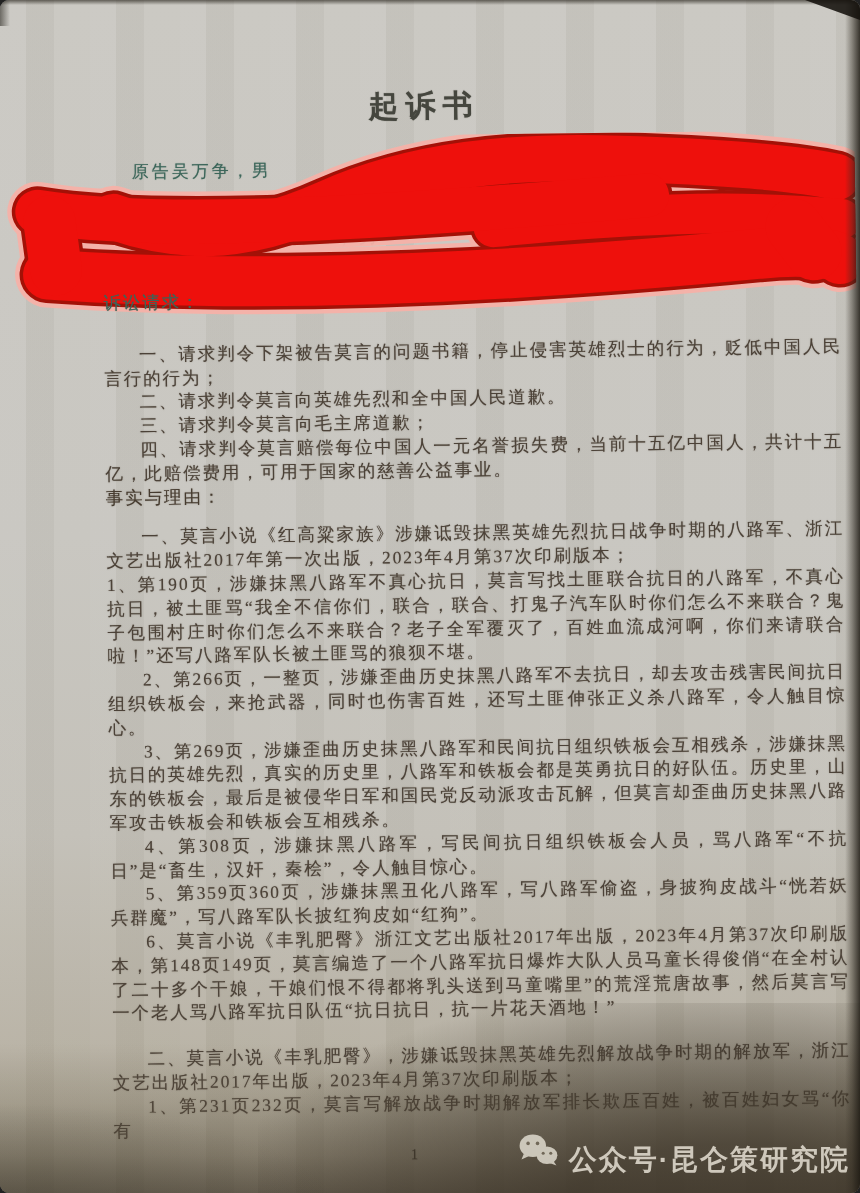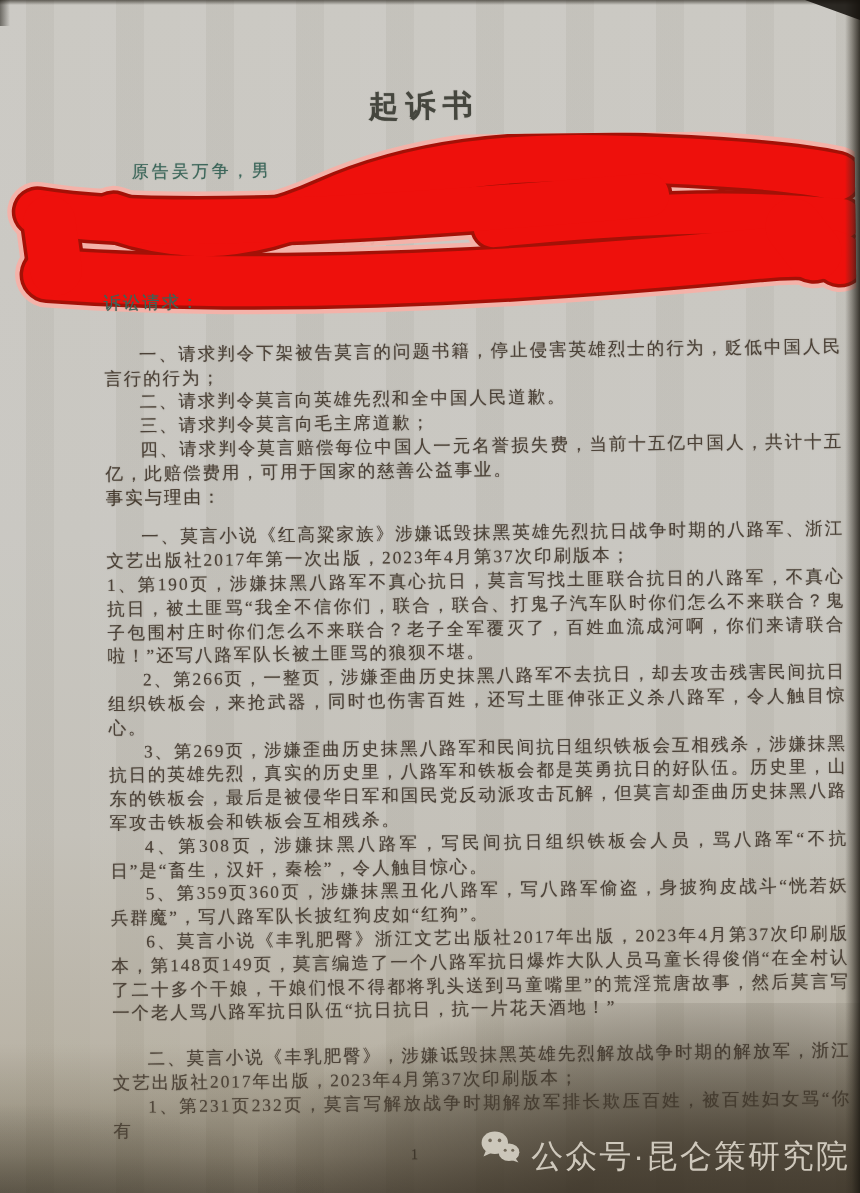--- a/index.html
+++ b/index.html
@@ -1,20 +1,21 @@
 <!DOCTYPE html>
 <html style="--red: #ee100c; --rim: #a31107; --halo: #f6b2a8; --ink: #4c4238; --teal: #3c665a; --wm: #dad4c8;"><head>
 <meta charset="utf-8">
 <style>
   html,body{margin:0;padding:0;background:#222;}
   .stage{
     position:relative;width:860px;height:1193px;overflow:hidden;
     background:
       linear-gradient(180deg,#cac8c2 0%,#c8c6c0 45%,#c3c0b8 70%,#b7b1a3 88%,#a39b89 100%);
     font-family:"Liberation Serif","DejaVu Serif",serif;
+    border-radius:9px;
   }
   
   .streaks{position:absolute;inset:0;pointer-events:none;
     background:repeating-linear-gradient(90deg,
       rgba(255,255,255,.045) 0 26px, rgba(90,85,70,.05) 26px 54px, rgba(255,255,255,.02) 54px 90px);
     mix-blend-mode:normal;}
   
   .edge-top{position:absolute;left:0;top:0;right:0;height:5px;
     background:linear-gradient(180deg,rgba(40,36,28,.65),rgba(40,36,28,0));}
   .edge-right{position:absolute;top:0;right:0;width:15px;height:100%;
@@ -57,21 +58,21 @@
   .facts-block p.no-indent{text-indent:0;}
   .facts-block p.section-gap{margin-top:22px;}
 
   .page-number{position:absolute;left:404px;top:1146px;font-size:15px;color:#38312a;
     text-shadow:0 0 1px rgba(56,49,42,.6);}
 
   
   .watermark{position:absolute;right:10px;bottom:14px;display:flex;align-items:center;gap:9px;
     font-family:"Liberation Sans","DejaVu Sans",sans-serif;
     color:var(--wm,#dad4c8);opacity:.92;}
-  .watermark .wm-text{font-size:32px;letter-spacing:2px;font-weight:400;margin-top:20px;}
+  .watermark .wm-text{font-size:28px;letter-spacing:2px;font-weight:700;margin-top:20px;}
   .wm-icon{width:44px;height:34px;flex:0 0 auto;opacity:.9;}
 </style>
 </head>
 <body>
 
 <div class="stage">
   <div class="streaks"></div>
 
   <div class="doc">
     <div class="doc-title">起诉书</div>

